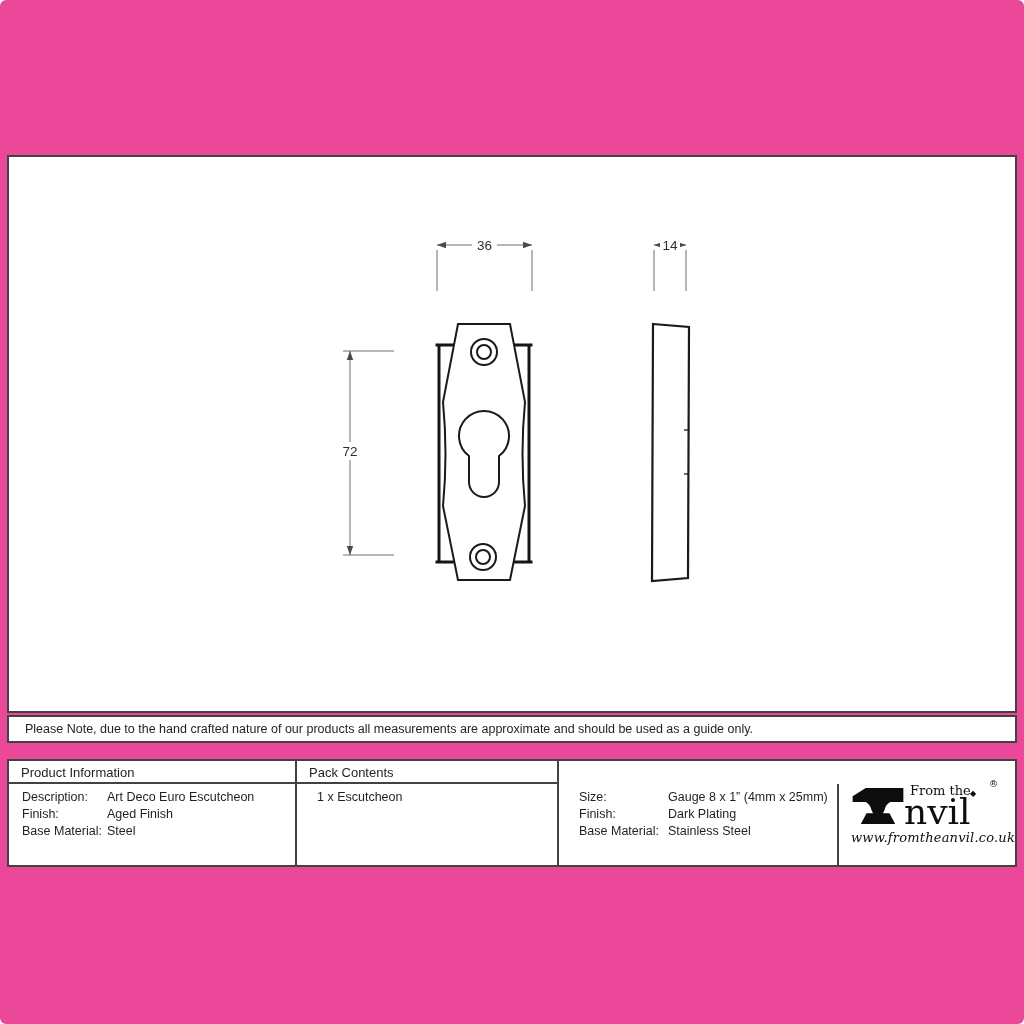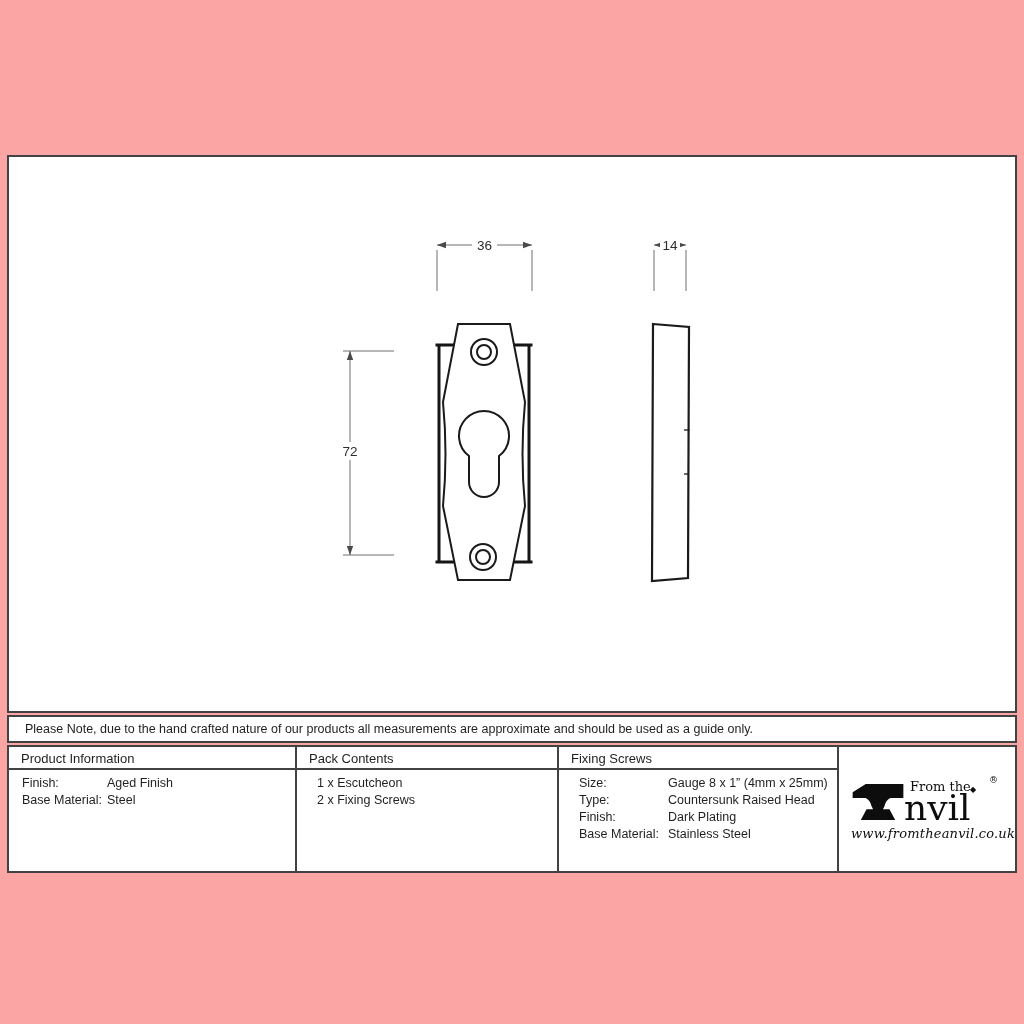--- a/index.html
+++ b/index.html
@@ -1,23 +1,23 @@
 <!DOCTYPE html>
 <html><head>
 <meta charset="utf-8">
 <style>
   html,body{margin:0;padding:0;background:#ffffff;}
-  .canvas{position:relative;width:1024px;height:1024px;background:#fca5a5;
-          font-family:"Liberation Sans",sans-serif;color:#1f1f1f;overflow:hidden;}
+  .canvas{position:relative;width:1024px;height:1024px;background:#ec4899;
+          font-family:"Liberation Sans",sans-serif;color:#1f1f1f;overflow:hidden;border-radius:6px;}
   .sheet{position:absolute;left:7px;top:155px;width:1010px;}
   .box{box-sizing:border-box;width:100%;border:2px solid #424242;background:#fff;}
   .drawing-box{height:558px;}
   .note-bar{margin-top:2px;height:28px;display:flex;align-items:center;
             padding-left:16px;font-size:12.5px;}
-  .spec-table{margin-top:2px;height:128px;display:grid;
+  .spec-table{margin-top:16px;height:108px;display:grid;
               grid-template-columns:288px 262px 280px 1fr;
               grid-template-rows:23px 1fr;font-size:12.5px;}
   .cell{box-sizing:border-box;overflow:hidden;}
   .vline{border-right:2px solid #424242;}
   .hdr{border-bottom:2px solid #424242;padding:4px 0 0 12px;font-size:13px;}
   .body-cell{padding-top:5px;}
   .kv{display:flex;line-height:17px;}
   .kv .k{display:inline-block;}
   .pi .kv{padding-left:13px;}
   .pi .k{width:85px;}
@@ -107,46 +107,44 @@
     </div>
 
     <div class="box note-bar">
       <span>Please Note, due to the hand crafted nature of our products all measurements are approximate and should be used as a guide only.</span>
     </div>
 
     <div class="box spec-table">
 
       <div class="cell vline hdr" style="grid-column:1;grid-row:1;">Product Information</div>
       <div class="cell vline hdr" style="grid-column:2;grid-row:1;">Pack Contents</div>
-      <div class="cell vline hdr" style="grid-column:3;grid-row:1;">Fixing Screws</div>
 
       <div class="cell vline body-cell pi" style="grid-column:1;grid-row:2;">
+        <div class="kv">
+          <span class="k">Description:</span>
+          <span class="v">Art Deco Euro Escutcheon</span>
+        </div>
         <div class="kv">
           <span class="k">Finish:</span>
           <span class="v">Aged Finish</span>
         </div>
         <div class="kv">
           <span class="k">Base Material:</span>
           <span class="v">Steel</span>
         </div>
       </div>
 
       <div class="cell vline body-cell" style="grid-column:2;grid-row:2;">
         <div class="pc">1 x Escutcheon</div>
-        <div class="pc">2 x Fixing Screws</div>
       </div>
 
       <div class="cell vline body-cell fs" style="grid-column:3;grid-row:2;">
         <div class="kv">
           <span class="k">Size:</span>
           <span class="v">Gauge 8 x 1” (4mm x 25mm)</span>
-        </div>
-        <div class="kv">
-          <span class="k">Type:</span>
-          <span class="v">Countersunk Raised Head</span>
         </div>
         <div class="kv">
           <span class="k">Finish:</span>
           <span class="v">Dark Plating</span>
         </div>
         <div class="kv">
           <span class="k">Base Material:</span>
           <span class="v">Stainless Steel</span>
         </div>
       </div>

